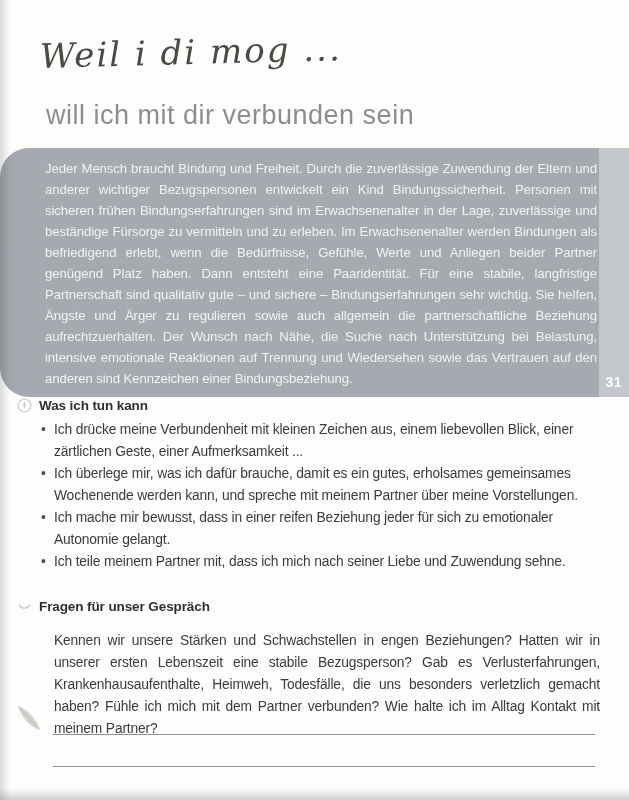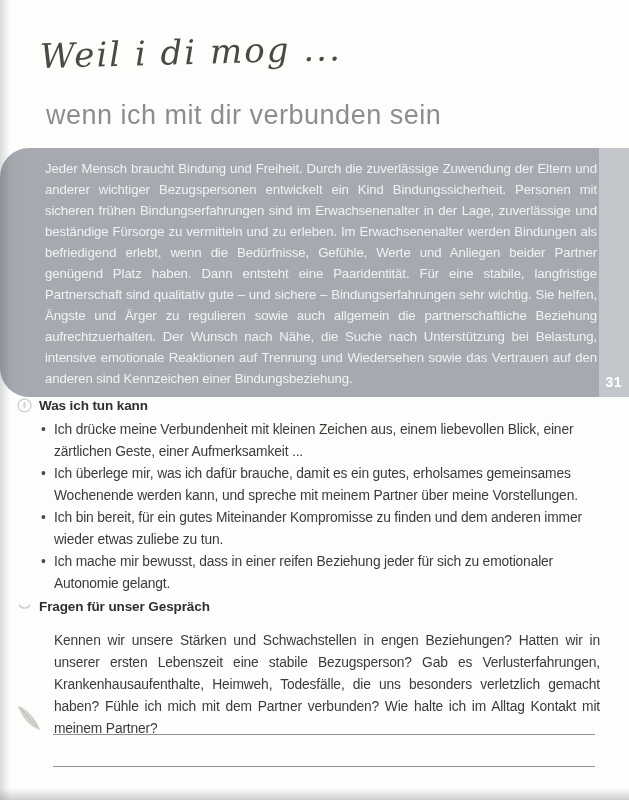--- a/index.html
+++ b/index.html
@@ -137,41 +137,41 @@
 </head>
 <body>
 
 <div class="page">
 
   <div class="edge-left"></div>
   <div class="edge-bottom"></div>
 
   <div class="script-title">Weil i di mog ...</div>
 
-  <div class="main-title">wenn ich mit dir verbunden sein</div>
+  <div class="main-title">will ich mit dir verbunden sein</div>
 
   <div class="intro-box">
     <div class="strip"></div>
     <div class="intro-text">Jeder Mensch braucht Bindung und Freiheit. Durch die zuverlässige Zuwendung der Eltern und anderer wichtiger Bezugspersonen entwickelt ein Kind Bindungssicherheit. Personen mit sicheren frühen Bindungserfahrungen sind im Erwachsenenalter in der Lage, zuverlässige und beständige Fürsorge zu vermitteln und zu erleben. Im Erwachsenenalter werden Bindungen als befriedigend erlebt, wenn die Bedürfnisse, Gefühle, Werte und Anliegen beider Partner genügend Platz haben. Dann entsteht eine Paaridentität. Für eine stabile, langfristige Partnerschaft sind qualitativ gute – und sichere – Bindungserfahrungen sehr wichtig. Sie helfen, Ängste und Ärger zu regulieren sowie auch allgemein die partnerschaftliche Beziehung aufrechtzuerhalten. Der Wunsch nach Nähe, die Suche nach Unterstützung bei Belastung, intensive emotionale Reaktionen auf Trennung und Wiedersehen sowie das Vertrauen auf den anderen sind Kennzeichen einer Bindungsbeziehung.</div>
     <div class="page-number">31</div>
   </div>
 
   <div class="section-heading-row row-actions">
     <svg class="marker-icon" viewBox="0 0 15 15">
       <circle cx="7.5" cy="7.5" r="6.4" fill="none" stroke="#cfcfcd" stroke-width="1.4"></circle>
       <path d="M7.5 3.5 C 9.3 5.2, 9.3 8.2, 7.5 10.5 C 5.7 8.2, 5.7 5.2, 7.5 3.5 Z" fill="#d4d4d2"></path>
     </svg>
     <span class="section-heading">Was ich tun kann</span>
   </div>
 
   <ul class="actions-list">
     <li>Ich drücke meine Verbundenheit mit kleinen Zeichen aus, einem liebevollen Blick, einer zärtlichen Geste, einer Aufmerksamkeit ...</li>
     <li>Ich überlege mir, was ich dafür brauche, damit es ein gutes, erholsames gemeinsames Wochenende werden kann, und spreche mit meinem Partner über meine Vorstellungen.</li>
-    <li>Ich bin bereit, für ein gutes Miteinander Kompromisse zu finden und dem anderen immer wieder etwas zuliebe zu tun.</li>
     <li>Ich mache mir bewusst, dass in einer reifen Beziehung jeder für sich zu emotionaler Autonomie gelangt.</li>
+    <li>Ich teile meinem Partner mit, dass ich mich nach seiner Liebe und Zuwendung sehne.</li>
   </ul>
 
   <div class="section-heading-row row-questions">
     <svg class="marker-icon" viewBox="0 0 15 15">
       <path d="M2.5 6 C 3.5 10, 11.5 10, 12.5 6" fill="none" stroke="#cfcfcd" stroke-width="1.6" stroke-linecap="round"></path>
     </svg>
     <span class="section-heading">Fragen für unser Gespräch</span>
   </div>
 
   <div class="questions-text">Kennen wir unsere Stärken und Schwachstellen in engen Beziehungen? Hatten wir in unserer ersten Lebenszeit eine stabile Bezugsperson? Gab es Verlusterfahrungen, Krankenhausaufenthalte, Heimweh, Todesfälle, die uns besonders verletzlich gemacht haben? Fühle ich mich mit dem Partner verbunden? Wie halte ich im Alltag Kontakt mit meinem Partner?</div>

